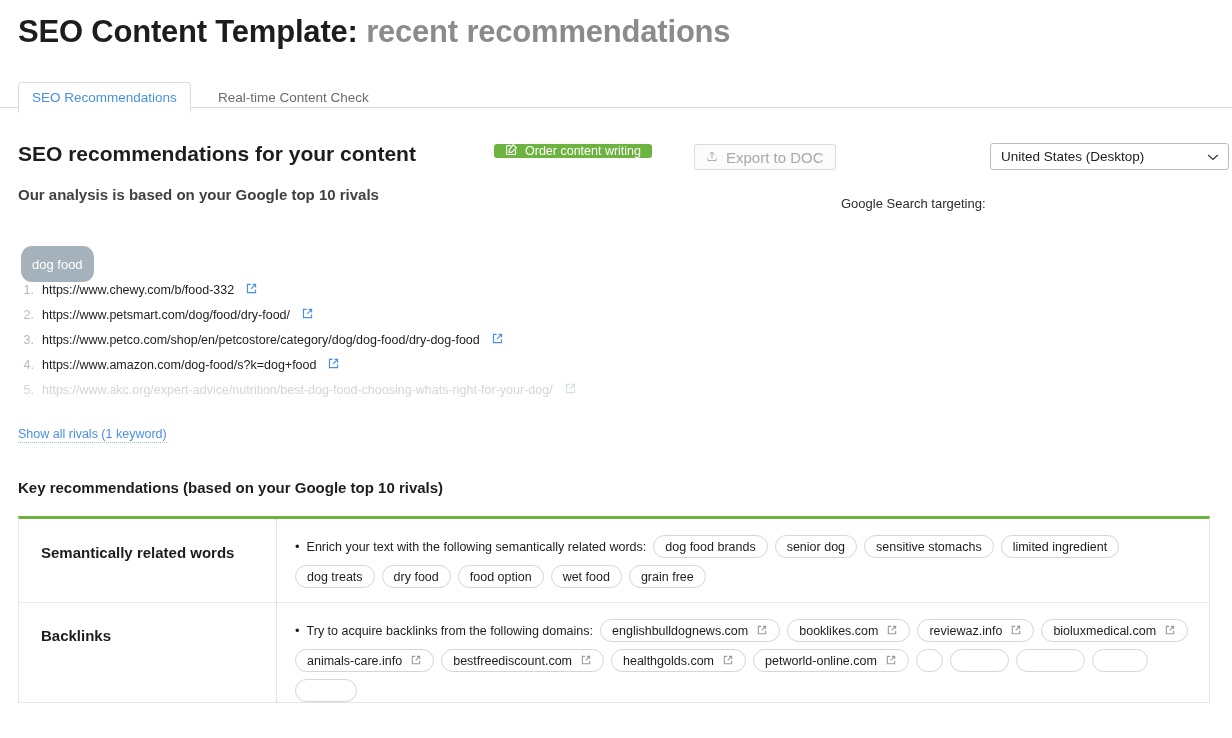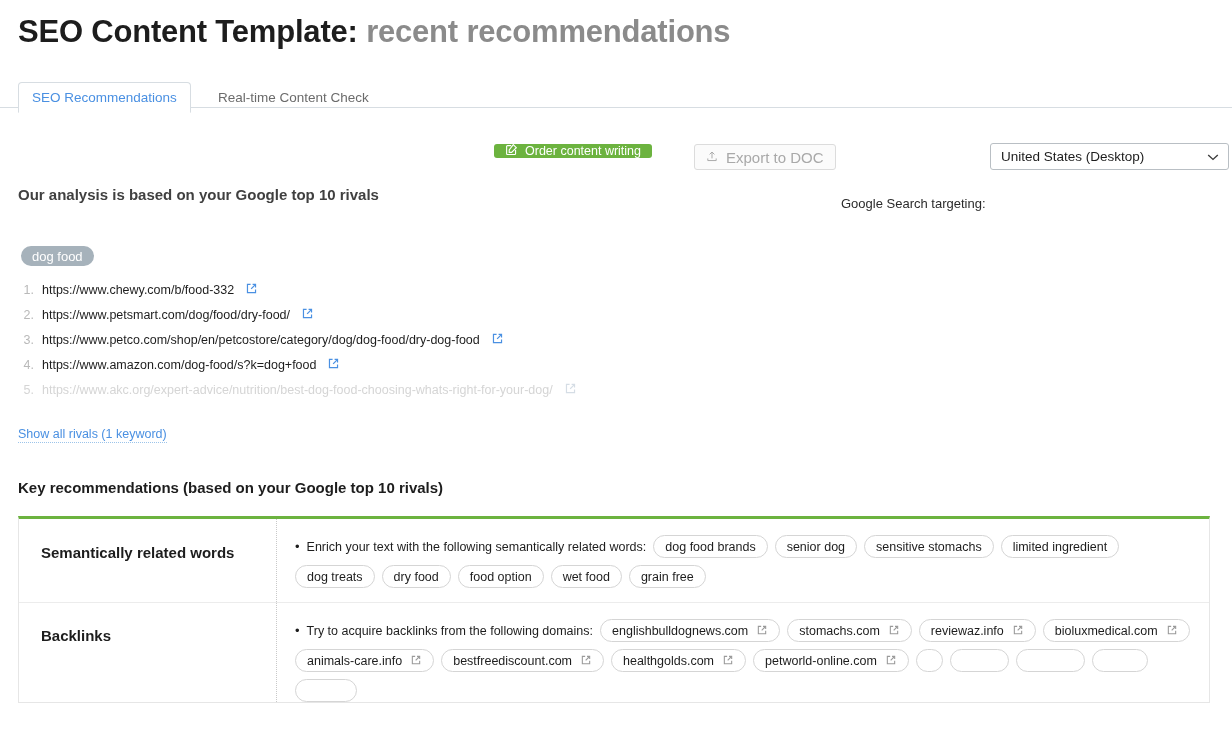--- a/index.html
+++ b/index.html
@@ -84,21 +84,21 @@
   }
 
   .h3 {
     position: absolute; left: 18px; top: 186px;
     font-size: 15px; font-weight: bold; color: #404040; white-space: nowrap;
   }
 
   
   .kw-pill {
     position: absolute; left: 21px; top: 246px;
-    height: 20px; display: inline-flex; align-items: center;
+    height: 36px; display: inline-flex; align-items: center;
     padding: 0 11px;
     background: #a6b2bb; color: #ffffff;
     border-radius: 11px;
     font-size: 13px; white-space: nowrap;
   }
 
   
   .rivals { position: absolute; left: 0; top: 283px; width: 800px; }
   .rival {
     display: flex; align-items: baseline; gap: 8px;
@@ -182,20 +182,21 @@
 
   <div class="tabbar">
     <div class="tab active">
       <span>SEO Recommendations</span>
     </div>
     <div class="tab inactive">
       <span>Real-time Content Check</span>
     </div>
   </div>
 
+  <div class="h2">SEO recommendations for your content</div>
 
   <button class="btn-order">
     <span>
       <svg width="13" height="13" viewBox="0 0 16 16" fill="none" stroke="#ffffff" stroke-width="1.4">
         <path d="M13 8.5V13.2A1 1 0 0 1 12 14.2H3A1 1 0 0 1 2 13.2V4.2A1 1 0 0 1 3 3.2H7.6"></path>
         <path d="M10.2 2.1L13.9 5.8L8.2 11.5H5.2V8.5Z" fill="none"></path>
       </svg>
     </span>
     <span>Order content writing</span>
   </button>
@@ -337,21 +338,21 @@
             <span>englishbulldognews.com</span>
             <span class="ext">
                 <svg width="10" height="10" viewBox="0 0 12 12" fill="none" stroke="#9a9a9a" stroke-width="1.3">
                   <path d="M5 1.6H1.6V10.4H10.4V7"></path>
                   <path d="M7.2 1.6H10.4V4.8"></path>
                   <path d="M10.2 1.8L5.6 6.4"></path>
                 </svg>
               </span>
           </span>
           <span class="chip link">
-            <span>stomachs.com</span>
+            <span>booklikes.com</span>
             <span class="ext">
                 <svg width="10" height="10" viewBox="0 0 12 12" fill="none" stroke="#9a9a9a" stroke-width="1.3">
                   <path d="M5 1.6H1.6V10.4H10.4V7"></path>
                   <path d="M7.2 1.6H10.4V4.8"></path>
                   <path d="M10.2 1.8L5.6 6.4"></path>
                 </svg>
               </span>
           </span>
           <span class="chip link">
             <span>reviewaz.info</span>

